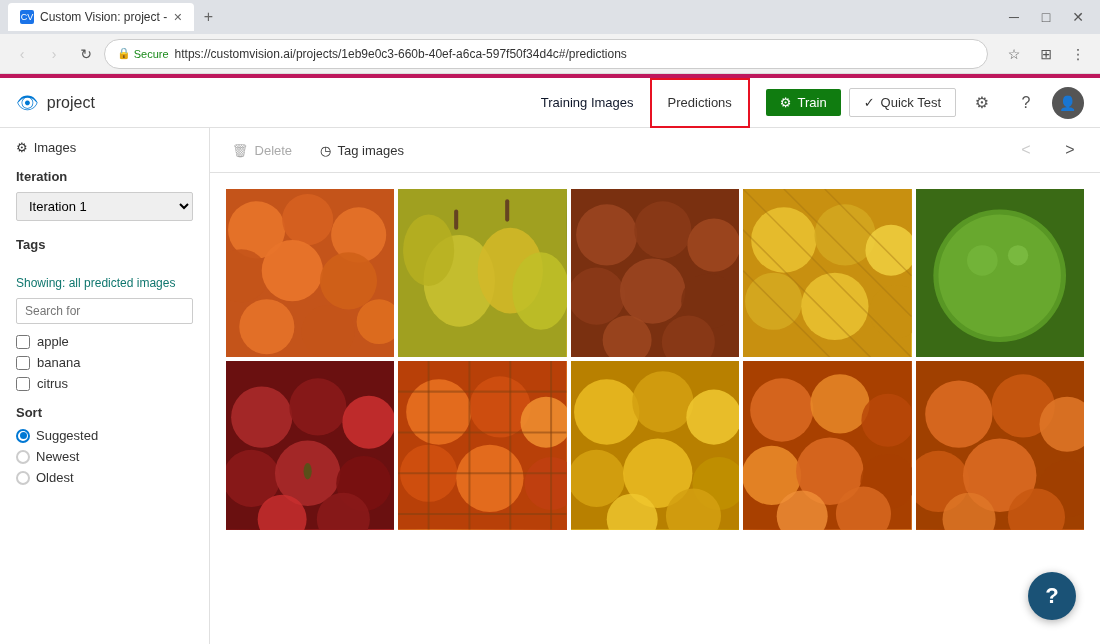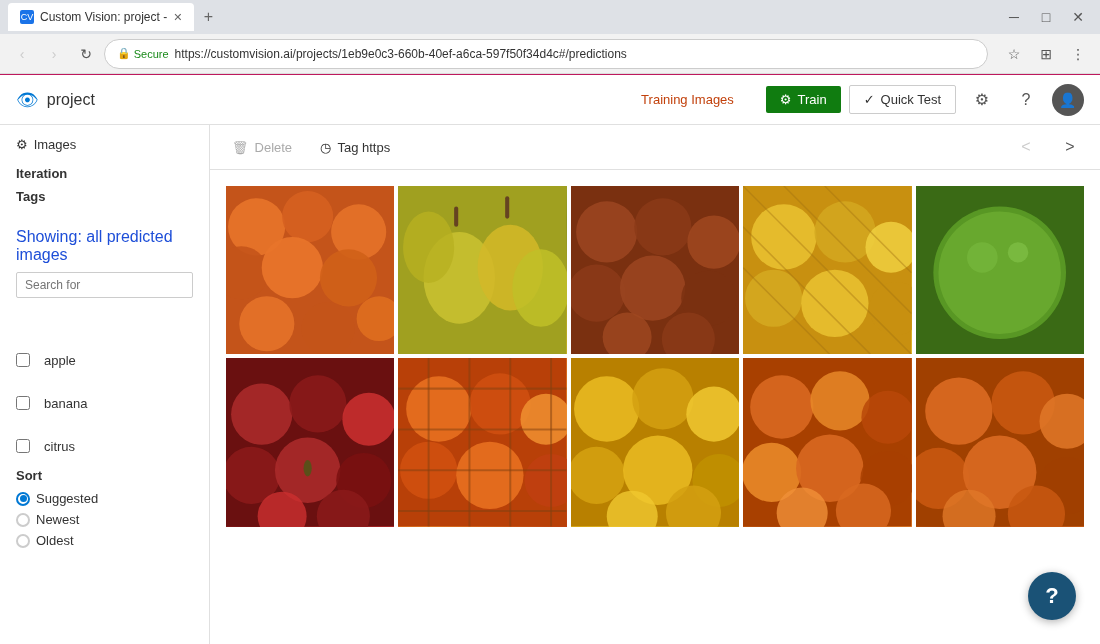--- a/index.html
+++ b/index.html
@@ -1,58 +1,58 @@
 <!DOCTYPE html>
 <html><head>
   <meta charset="utf-8">
   <style>
     * { box-sizing: border-box; margin: 0; padding: 0; }
     body { font-family: 'Segoe UI', Arial, sans-serif; font-size: 13px; background: #fff; overflow: hidden; width: 1100px; height: 644px; }
 
     
-    .browser-chrome { background: #f2f2f2; border-bottom: 1px solid #be185d; }
+    .browser-chrome { background: #f2f2f2; border-bottom: 4px solid #be185d; }
     .browser-titlebar { display: flex; align-items: center; height: 34px; padding: 0 8px; background: #dee1e6; }
     .browser-tab { display: flex; align-items: center; background: #fff; border-radius: 4px 4px 0 0; padding: 0 12px; height: 28px; font-size: 12px; color: #333; max-width: 220px; gap: 6px; }
     .browser-tab-icon { width: 14px; height: 14px; background: #1a73e8; border-radius: 2px; display: flex; align-items: center; justify-content: center; color: white; font-size: 9px; }
     .browser-tab-close { margin-left: auto; color: #666; cursor: pointer; font-size: 11px; }
     .browser-tab-new { width: 28px; height: 28px; display: flex; align-items: center; justify-content: center; color: #666; font-size: 16px; cursor: pointer; }
     .browser-controls { display: flex; align-items: center; height: 40px; padding: 0 8px; gap: 4px; background: #f2f2f2; border-bottom: 1px solid #ddd; }
     .browser-btn { width: 28px; height: 28px; display: flex; align-items: center; justify-content: center; color: #555; cursor: pointer; border-radius: 50%; border: none; background: transparent; font-size: 14px; }
     .browser-btn.disabled { color: #ccc; cursor: default; }
     .address-bar { flex: 1; display: flex; align-items: center; background: #fff; border: 1px solid #ccc; border-radius: 20px; height: 30px; padding: 0 12px; gap: 6px; font-size: 12px; }
     .secure-badge { color: #1a8a1a; display: flex; align-items: center; gap: 3px; font-size: 11px; }
     .address-url { color: #333; flex: 1; }
     .browser-actions { display: flex; align-items: center; gap: 4px; margin-left: 8px; }
     .browser-action-btn { width: 28px; height: 28px; display: flex; align-items: center; justify-content: center; color: #555; cursor: pointer; border-radius: 50%; font-size: 14px; }
 
     
     .app-header { display: flex; align-items: center; height: 50px; border-bottom: 1px solid #e0e0e0; padding: 0 16px; }
     .app-logo { color: #0078d4; margin-right: 8px; font-size: 18px; }
     .app-name { font-size: 16px; font-weight: 400; color: #333; margin-right: auto; }
     .nav-links { display: flex; align-items: center; gap: 0; margin-right: 16px; }
-    .nav-link { padding: 0 16px; height: 50px; display: flex; align-items: center; font-size: 13px; color: #c2410c; cursor: pointer; text-decoration: none; position: relative; }
+    .nav-link { padding: 0 16px; height: 50px; display: flex; align-items: center; font-size: 13px; color: #0f172a; cursor: pointer; text-decoration: none; position: relative; }
     .nav-link.predictions-active { border: 2px solid #e81123; color: #333; }
     .nav-link.predictions-active::after { display: none; }
     .header-actions { display: flex; align-items: center; gap: 8px; }
     .btn-train { background: #107c10; color: white; border: none; border-radius: 2px; padding: 6px 14px; display: flex; align-items: center; gap: 6px; font-size: 13px; cursor: pointer; }
     .btn-quick-test { background: white; color: #333; border: 1px solid #ccc; border-radius: 2px; padding: 6px 14px; display: flex; align-items: center; gap: 6px; font-size: 13px; cursor: pointer; }
     .header-icon-btn { width: 36px; height: 36px; display: flex; align-items: center; justify-content: center; color: #555; cursor: pointer; border-radius: 50%; font-size: 16px; }
     .avatar { width: 32px; height: 32px; background: #555; border-radius: 50%; display: flex; align-items: center; justify-content: center; color: white; font-size: 14px; cursor: pointer; }
 
     
     .main-layout { display: flex; height: calc(644px - 34px - 40px - 50px); }
 
     
     .sidebar { width: 210px; border-right: 1px solid #e0e0e0; padding: 12px 16px; overflow-y: auto; flex-shrink: 0; }
     .filter-btn { display: flex; align-items: center; gap: 6px; font-size: 13px; color: #333; cursor: pointer; margin-bottom: 14px; }
     .section-label { font-size: 13px; font-weight: 600; color: #333; margin-bottom: 8px; }
     .iteration-select { width: 100%; padding: 5px 8px; border: 1px solid #ccc; border-radius: 2px; font-size: 13px; appearance: auto; margin-bottom: 16px; }
-    .tags-subtitle { font-size: 16px; color: #1d4ed8; margin-bottom: 8px; margin-top: 24px; }
-    .search-box { width: 100%; padding: 5px 8px; border: 1px solid #ccc; border-radius: 2px; font-size: 12px; margin-bottom: 27px; }
-    .tag-item { display: flex; gap: 14px; margin-bottom: 6px; font-size: 13px; color: #333; cursor: pointer; margin-top: 28px; }
+    .tags-subtitle { font-size: 12px; color: #0f766e; margin-bottom: 8px; margin-top: 24px; }
+    .search-box { width: 100%; padding: 5px 8px; border: 1px solid #ccc; border-radius: 2px; font-size: 12px; margin-bottom: 10px; }
+    .tag-item { display: flex; align-items: center; gap: 7px; margin-bottom: 6px; font-size: 13px; color: #333; cursor: pointer; }
     .tag-checkbox { width: 14px; height: 14px; border: 1px solid #666; cursor: pointer; }
     .sort-section { margin-top: 14px; }
     .radio-item { display: flex; align-items: center; gap: 6px; margin-bottom: 6px; font-size: 13px; color: #333; cursor: pointer; }
     .radio-btn { width: 14px; height: 14px; border-radius: 50%; border: 2px solid #ccc; display: flex; align-items: center; justify-content: center; }
     .radio-btn.checked { border-color: #0078d4; }
     .radio-btn.checked::after { content: ''; width: 7px; height: 7px; background: #0078d4; border-radius: 50%; }
 
     
     .content-area { flex: 1; overflow-y: auto; }
     .content-toolbar { display: flex; align-items: center; padding: 8px 16px; border-bottom: 1px solid #e0e0e0; gap: 16px; }
@@ -119,20 +119,21 @@
       <div class="browser-action-btn">⋮</div>
     </div>
   </div>
 </div>
 
 <div class="app-header">
   <span class="app-logo">👁</span>
   <span class="app-name">project</span>
   <nav class="nav-links">
     <a class="nav-link">Training Images</a>
+    <a class="nav-link predictions-active">Predictions</a>
   </nav>
   <div class="header-actions">
     <button class="btn-train">
       <span>⚙</span>
       <span>Train</span>
     </button>
     <button class="btn-quick-test">
       <span>✓</span>
       <span>Quick Test</span>
     </button>
@@ -150,20 +151,24 @@
 
 <div class="main-layout">
 
   <div class="sidebar">
     <div class="filter-btn">
       <span>⚙</span>
       <span>Images</span>
     </div>
 
     <div class="section-label">Iteration</div>
+    <select class="iteration-select">
+      <option>Iteration 1</option>
+      <option>Iteration 2</option>
+    </select>
 
     <div class="section-label">Tags</div>
     <div class="tags-subtitle">Showing: all predicted images</div>
     <input type="text" class="search-box" placeholder="Search for" style="">
 
     <div class="tag-item">
       <input type="checkbox" class="tag-checkbox" style="">
       <span>apple</span>
     </div>
     <div class="tag-item">
@@ -193,21 +198,21 @@
   </div>
 
   <div class="content-area">
     <div class="content-toolbar">
       <button class="toolbar-btn disabled">
         <span>🗑</span>
         <span>Delete</span>
       </button>
       <button class="toolbar-btn">
         <span>◷</span>
-        <span>Tag https</span>
+        <span>Tag images</span>
       </button>
       <div class="toolbar-spacer"></div>
       <button class="nav-arrow disabled">&lt;</button>
       <button class="nav-arrow">&gt;</button>
     </div>
 
     <div class="image-grid">
 
       <div class="image-cell">
         <div class="fruit-visual img-oranges">

